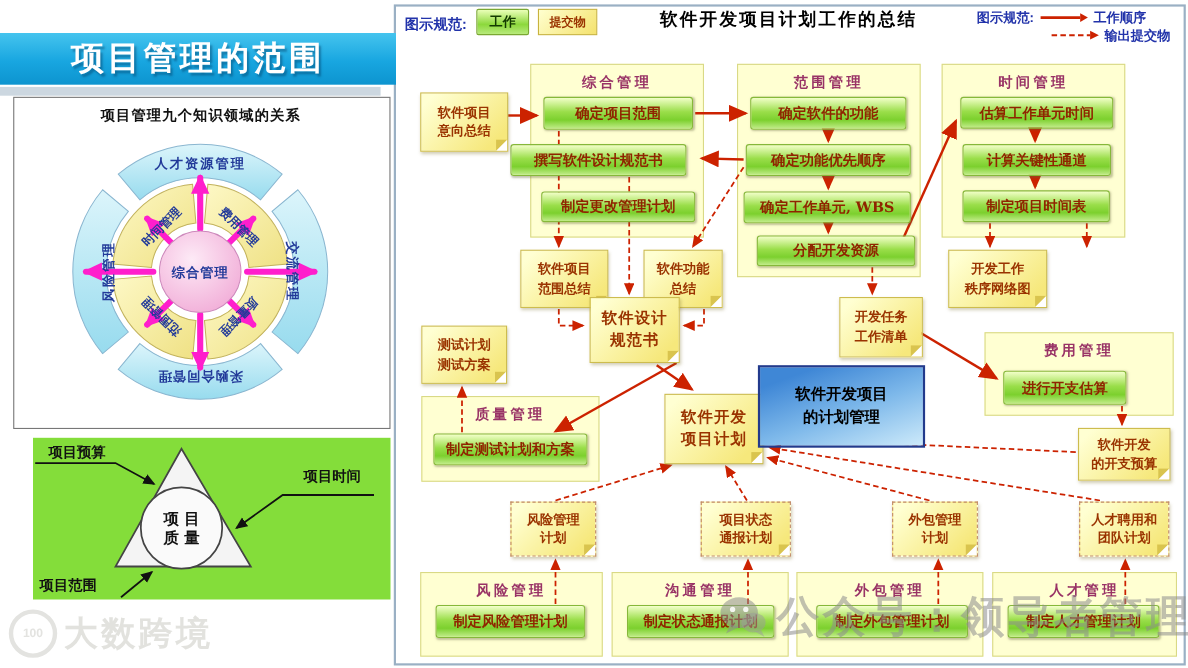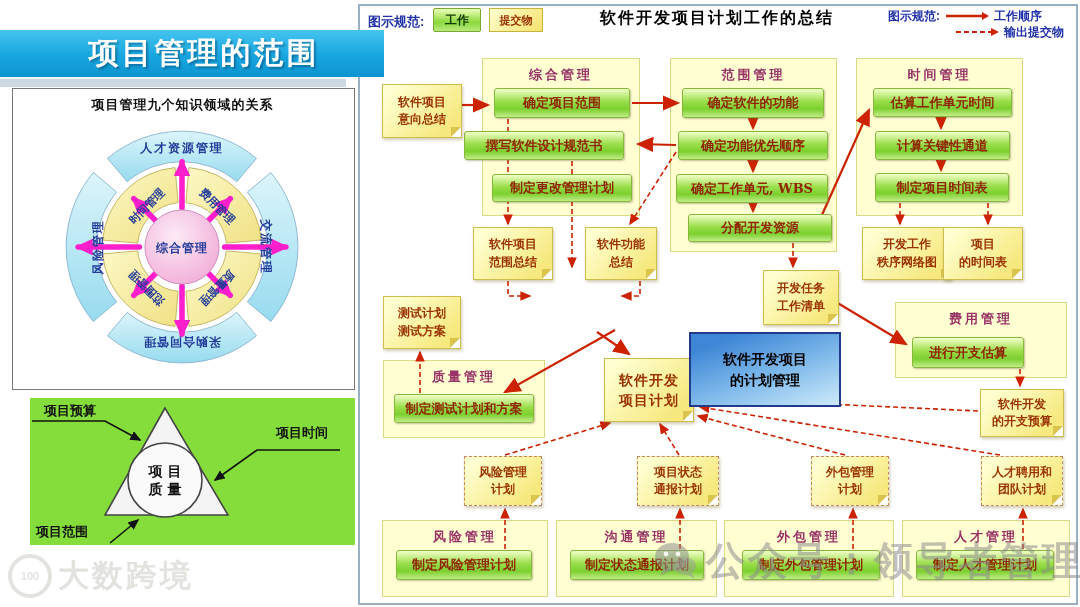--- a/index.html
+++ b/index.html
@@ -3,21 +3,21 @@
 <meta charset="utf-8">
 <style>
   html,body{margin:0;padding:0;background:#fff;}
   .canvas{position:relative;width:1080px;height:607px;background:#fff;overflow:hidden;
           font-family:"Liberation Sans",sans-serif;}
   
   .banner{position:absolute;left:0;top:30px;width:360px;height:47px;z-index:1;
           background:linear-gradient(180deg,#45c4ee 0%,#18a6e0 55%,#0d94cf 100%);
           display:flex;align-items:center;justify-content:center;color:#fff;
           font-size:30px;font-weight:bold;letter-spacing:3px;
-          font-family:"DejaVu Serif",serif;text-shadow:2px 2px 2px rgba(0,60,100,.45);padding-left:24px;}
+          font-family:"DejaVu Serif",serif;text-shadow:2px 2px 2px rgba(0,60,100,.45);}
   .banner-stripe{position:absolute;left:0;top:79px;width:346px;height:8px;background:#ccd7e0;}
   .kbox{position:absolute;left:12px;top:88px;width:341px;height:300px;background:#fff;
         border:1px solid #777;}
   .kbox-title{position:absolute;left:12px;top:96px;width:341px;text-align:center;
         color:#111;font-size:13px;font-weight:bold;letter-spacing:1px;
         font-family:"DejaVu Serif",serif;}
   .greenbox{position:absolute;left:30px;top:398px;width:325px;height:147px;background:#84dd3a;}
   .wm-left{position:absolute;left:8px;top:554px;display:flex;align-items:center;gap:6px;z-index:5;}
   .wm-logo{width:36px;height:36px;border:4px solid #e3e3e0;border-radius:50%;
            display:flex;align-items:center;justify-content:center;color:#e3e3e0;
@@ -236,26 +236,26 @@
   <div class="gbox" style="left:570px;top:550px;width:134px;height:30px">制定状态通报计划</div>
   <div class="gbox" style="left:742px;top:550px;width:138px;height:30px">制定外包管理计划</div>
   <div class="gbox" style="left:916px;top:550px;width:138px;height:30px">制定人才管理计划</div>
 
   <div class="sticky" style="left:382px;top:84px;width:80px;height:54px">软件项目
 意向总结</div>
   <div class="sticky" style="left:473px;top:227px;width:80px;height:53px">软件项目
 范围总结</div>
   <div class="sticky" style="left:585px;top:227px;width:72px;height:53px">软件功能
 总结</div>
+  <div class="sticky big" style="left:536px;top:270px;width:82px;height:60px">软件设计
+规范书</div>
   <div class="sticky" style="left:763px;top:270px;width:76px;height:55px">开发任务
 工作清单</div>
   <div class="sticky" style="left:862px;top:227px;width:90px;height:53px">开发工作
 秩序网络图</div>
-  <div class="sticky" style="left:943px;top:227px;width:80px;height:53px">项目
-的时间表</div>
   <div class="sticky" style="left:980px;top:389px;width:84px;height:48px">软件开发
 的开支预算</div>
   <div class="sticky" style="left:383px;top:296px;width:78px;height:53px">测试计划
 测试方案</div>
   <div class="sticky big" style="left:604px;top:358px;width:90px;height:64px">软件开发
 项目计划</div>
   <div class="sticky dashed" style="left:464px;top:456px;width:78px;height:50px">风险管理
 计划</div>
   <div class="sticky dashed" style="left:637px;top:456px;width:82px;height:50px">项目状态
 通报计划</div>

